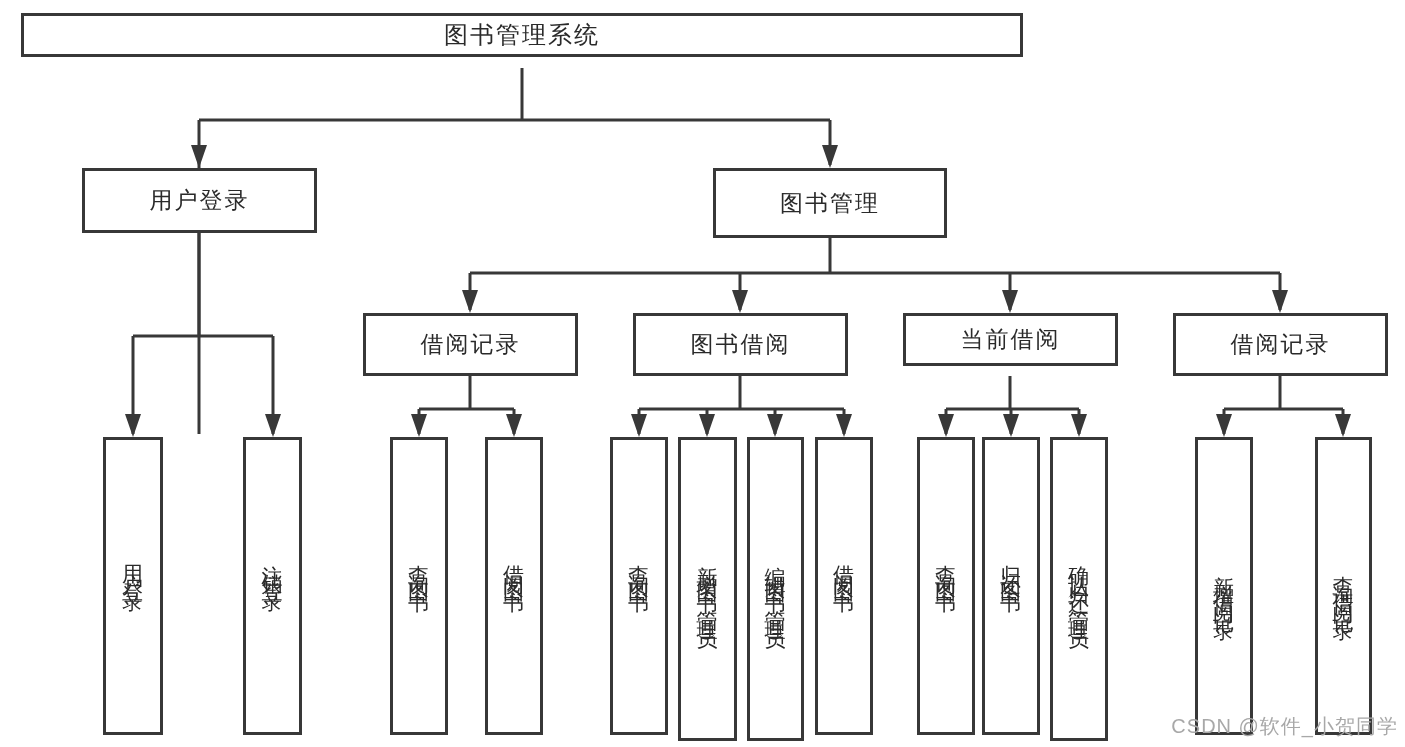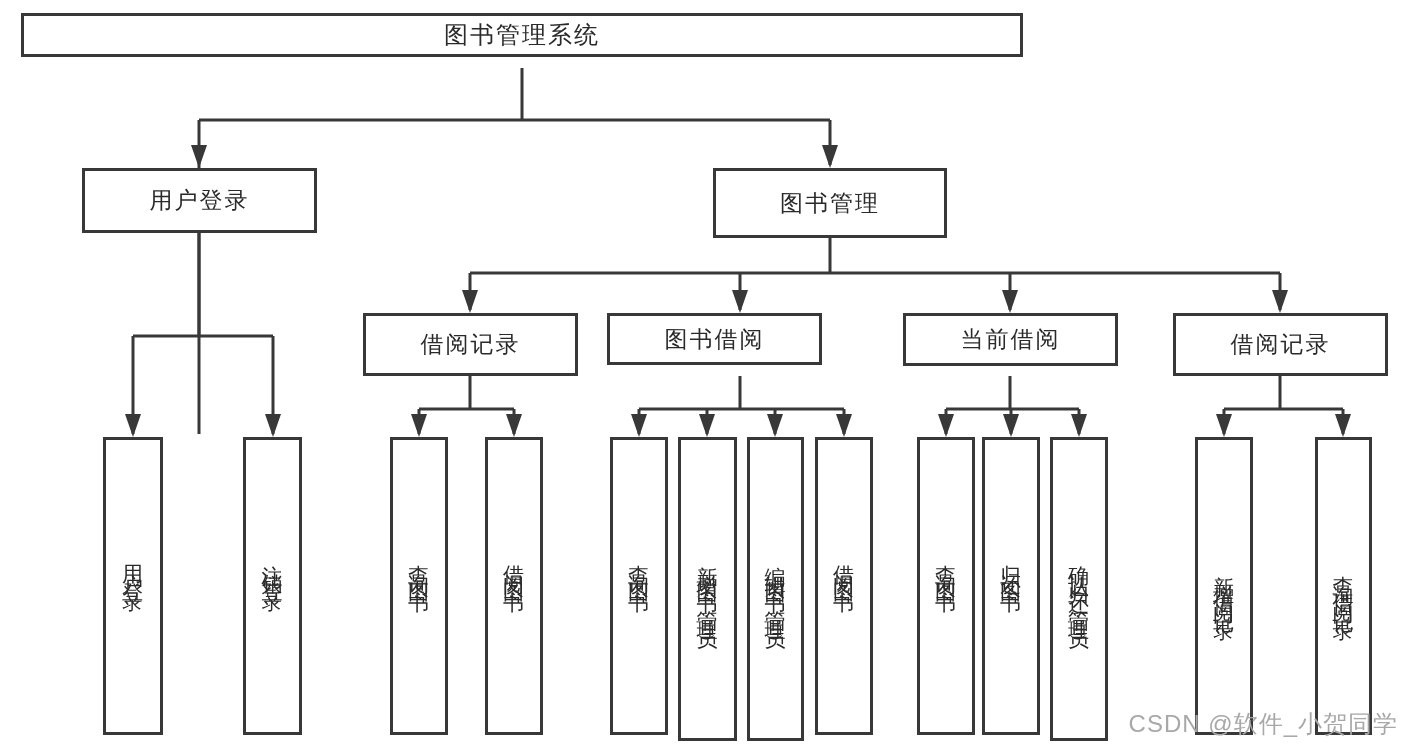--- a/index.html
+++ b/index.html
@@ -47,21 +47,21 @@
     letter-spacing: 9px;
     line-height: 1;
   }
   .lift .vtext {
     margin-bottom: 40px; 
   }
   .watermark {
     position: absolute;
     right: 7px;
     bottom: 7px;
-    font-size: 24px;
+    font-size: 20px;
     color: #a8a8a8;
     letter-spacing: 1px;
     white-space: nowrap;
   }
 </style>
 </head>
 <body>
 
 <div class="canvas">
 
@@ -122,21 +122,21 @@
   <div class="node hbox" style="left:82px; top:168px; width:235px; height:65px;">
     <span>用户登录</span>
   </div>
   <div class="node hbox" style="left:713px; top:168px; width:234px; height:70px;">
     <span>图书管理</span>
   </div>
 
   <div class="node hbox" style="left:363px; top:313px; width:215px; height:63px;">
     <span>借阅记录</span>
   </div>
-  <div class="node hbox" style="left:607px; top:313px; width:215px; height:52px;">
+  <div class="node hbox" style="left:633px; top:313px; width:215px; height:63px;">
     <span>图书借阅</span>
   </div>
   <div class="node hbox" style="left:903px; top:313px; width:215px; height:53px;">
     <span>当前借阅</span>
   </div>
   <div class="node hbox" style="left:1173px; top:313px; width:215px; height:63px;">
     <span>借阅记录</span>
   </div>
 
   <div class="node vbox lift" style="left:103px; top:437px; width:60px; height:298px;">

